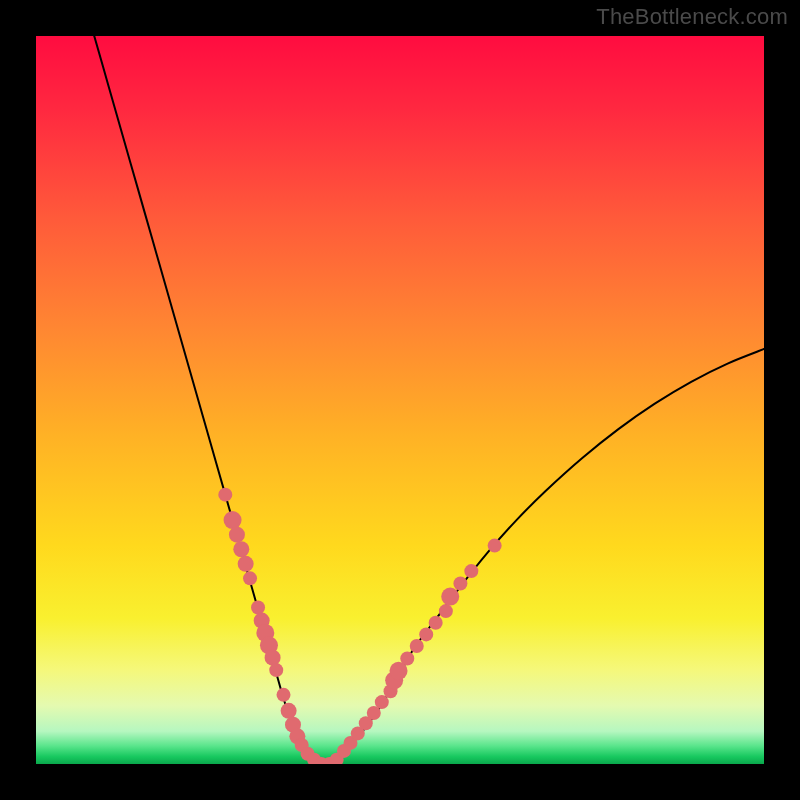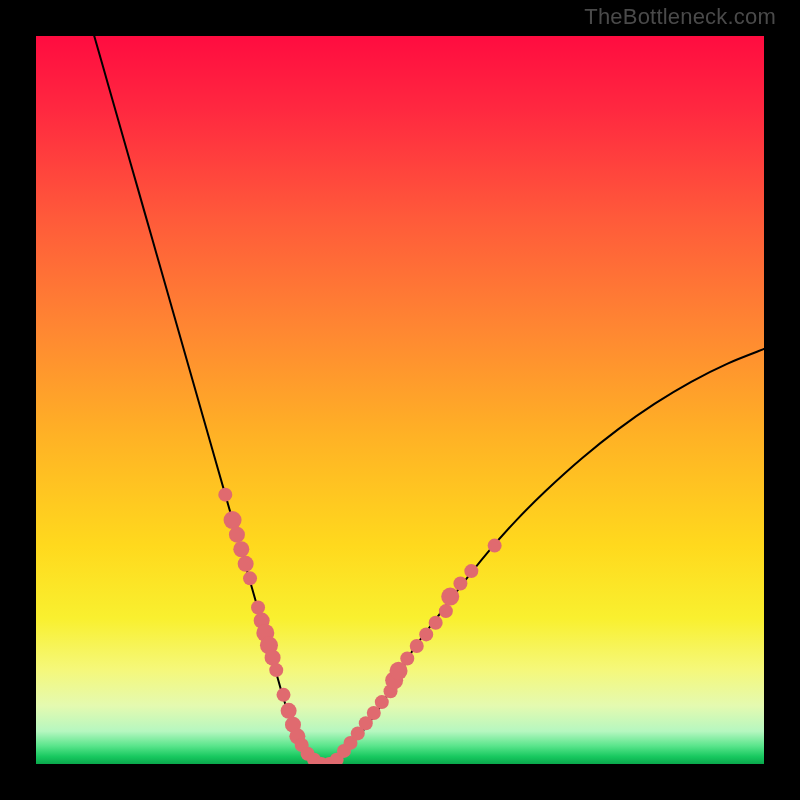--- a/index.html
+++ b/index.html
@@ -12,21 +12,21 @@
     overflow: hidden;
   }
   .frame {
     position: absolute;
     inset: 0;
     background: #000;
   }
   .watermark {
     position: absolute;
     top: 4px;
-    right: 24px;
+    right: 12px;
     color: #4a4a4a;
     font-size: 22px;
     letter-spacing: 0.2px;
     font-weight: 400;
     z-index: 20;
   }
   .plot {
     position: absolute;
     left: 36px;
     top: 36px;

